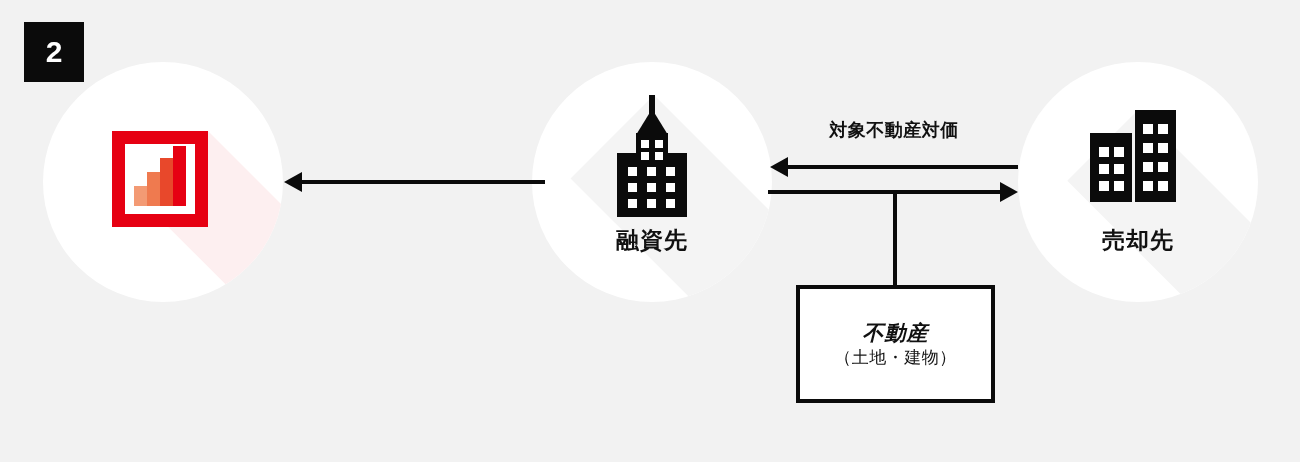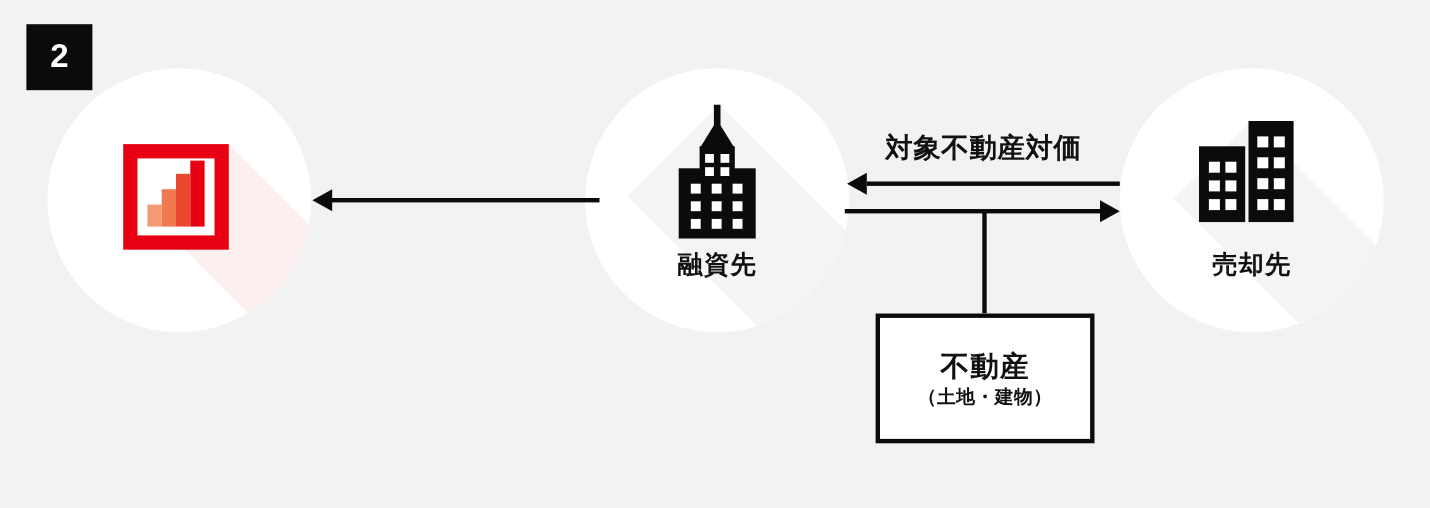--- a/index.html
+++ b/index.html
@@ -129,21 +129,21 @@
     line-height: 1.52;
     letter-spacing: 0.5px;
     white-space: pre-line;
   }
   .caption-right {
     position: absolute;
     left: 770px;
     top: 118px;
     width: 248px;
     text-align: center;
-    font-size: 25px;
+    font-size: 18px;
     font-weight: 700;
     letter-spacing: 0.5px;
   }
 
   
   .arrow-line {
     position: absolute;
     background: #0b0b0b;
     height: 4px;
   }
@@ -195,28 +195,29 @@
     box-sizing: border-box;
     background: #ffffff;
     border: 4px solid #0b0b0b;
     display: flex;
     flex-direction: column;
     align-items: center;
     justify-content: center;
     gap: 6px;
   }
   .property-box .title {
-    font-size: 26px;
+    font-size: 21px;
     font-weight: 700;
     letter-spacing: 1px;
     line-height: 1;
+    font-style: italic;
   }
   .property-box .sub {
     font-size: 17px;
-    font-weight: 700;
+    font-weight: 400;
     letter-spacing: 0.5px;
     line-height: 1;
   }
 </style>
 </head>
 <body>
 
 <div id="stage">
 
   <div class="step-badge">2</div>

